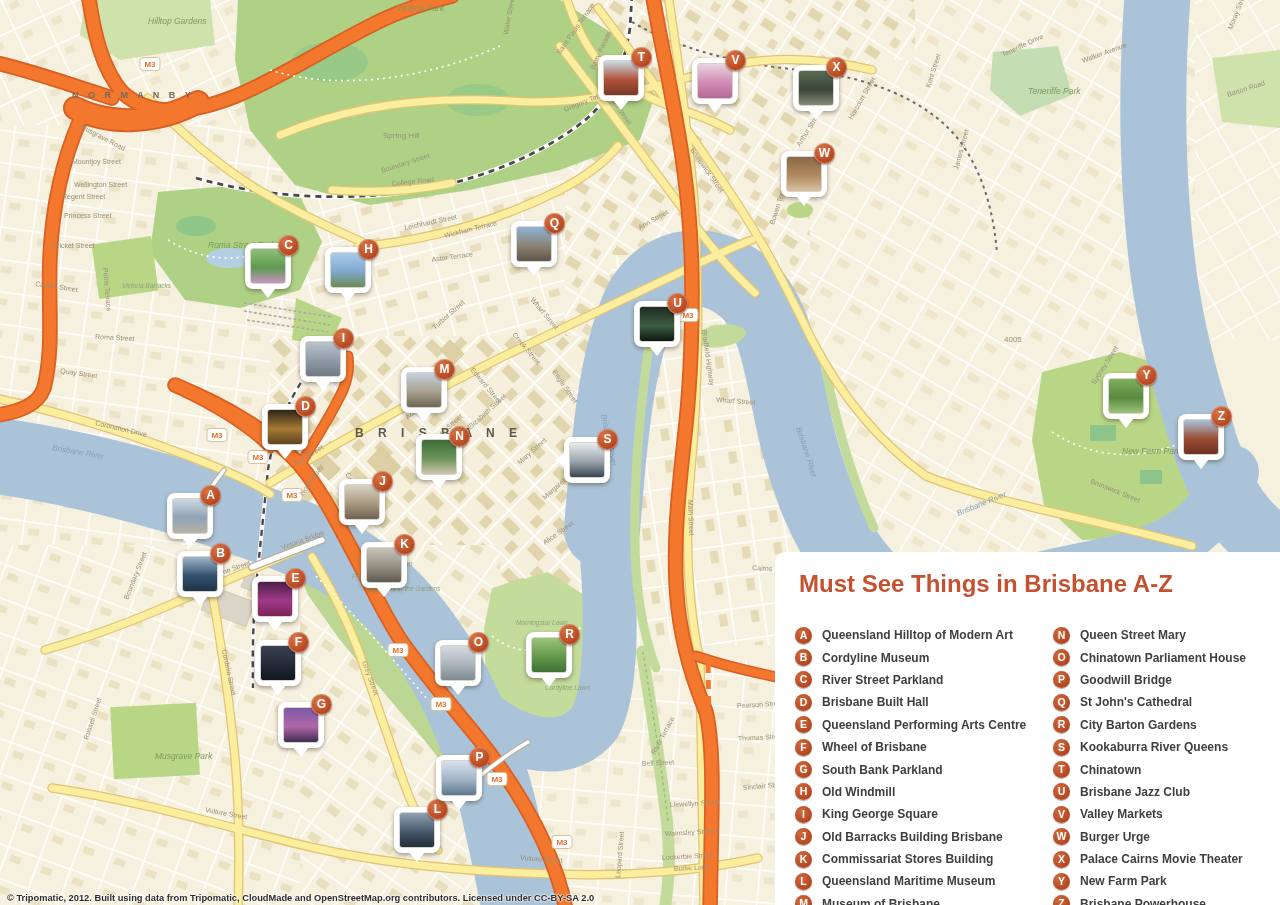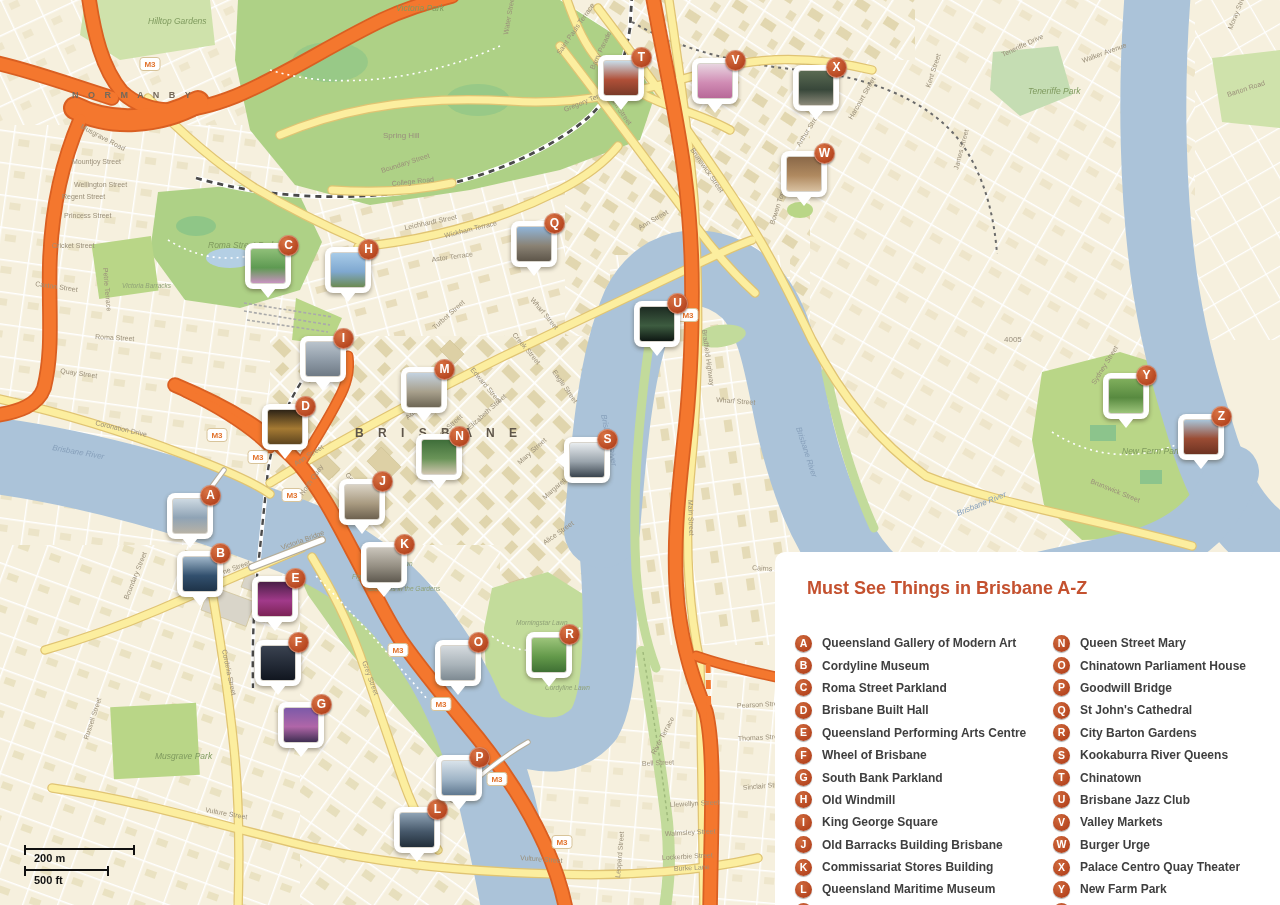--- a/index.html
+++ b/index.html
@@ -44,21 +44,21 @@
           border:8px solid transparent;border-left:none;border-right:10px solid #fff;}
   .marker .mbadge{position:absolute;right:-8px;top:-8px;width:21px;height:21px;border-radius:50%;
           background:radial-gradient(circle at 35% 30%,#d97344,#b5451f 70%);
           color:#fff;font-weight:bold;font-size:12px;line-height:21px;text-align:center;
           box-shadow:inset 0 0 0 1px rgba(255,255,255,.3),0 1px 2px rgba(0,0,0,.4);}
 
   
   .legend{position:absolute;left:775px;top:552px;width:505px;height:353px;background:#ffffff;
           border-top-left-radius:10px;z-index:10;padding:14px 0 0 20px;}
   .legend-head{position:relative;height:44px;}
-  .legend-title{margin:12px;font-size:18px;font-weight:bold;color:#c4512f;letter-spacing:0;}
+  .legend-title{margin:4px;font-size:24px;font-weight:bold;color:#c4512f;letter-spacing:0;}
   .brand{position:absolute;right:18px;top:2px;display:flex;align-items:flex-start;cursor:pointer;}
   .brand svg{margin-top:3px;}
   .brand-text{margin-left:6px;line-height:1;text-align:right;}
   .brand-name{font-size:23px;font-weight:bold;color:#4e9bdd;letter-spacing:-0.5px;}
   .brand-tld{display:block;font-size:9px;color:#4e9bdd;margin-top:1px;}
   .legend-cols{display:flex;margin-top:10px;}
   .legend-cols ul{list-style:none;margin:0;padding:0;}
   .legend-cols ul.c1{width:258px;}
   .legend-cols li{height:22.4px;display:flex;align-items:center;}
   .lbadge{flex:0 0 17px;width:17px;height:17px;border-radius:50%;margin-right:10px;
@@ -563,29 +563,29 @@
     </div>
 
   <div class="legend">
     <div class="legend-head">
       <h1 class="legend-title">Must See Things in Brisbane A-Z</h1>
     </div>
     <div class="legend-cols">
       <ul class="c1" id="legend-col1">
           <li>
             <span class="lbadge">A</span>
-            <span class="llabel">Queensland Gallery of Modern Art</span>
+            <span class="llabel">Queensland Hilltop of Modern Art</span>
           </li>
           <li>
             <span class="lbadge">B</span>
             <span class="llabel">Cordyline Museum</span>
           </li>
           <li>
             <span class="lbadge">C</span>
-            <span class="llabel">Roma Street Parkland</span>
+            <span class="llabel">River Street Parkland</span>
           </li>
           <li>
             <span class="lbadge">D</span>
             <span class="llabel">Brisbane Built Hall</span>
           </li>
           <li>
             <span class="lbadge">E</span>
             <span class="llabel">Queensland Performing Arts Centre</span>
           </li>
           <li>
@@ -657,37 +657,30 @@
           <li>
             <span class="lbadge">V</span>
             <span class="llabel">Valley Markets</span>
           </li>
           <li>
             <span class="lbadge">W</span>
             <span class="llabel">Burger Urge</span>
           </li>
           <li>
             <span class="lbadge">X</span>
-            <span class="llabel">Palace Centro Quay Theater</span>
+            <span class="llabel">Palace Cairns Movie Theater</span>
           </li>
           <li>
             <span class="lbadge">Y</span>
             <span class="llabel">New Farm Park</span>
           </li>
           <li>
             <span class="lbadge">Z</span>
             <span class="llabel">Brisbane Powerhouse</span>
           </li>
         </ul>
     </div>
   </div>
 
-  <div class="scalebar">
-    <svg width="130" height="42" viewBox="0 0 130 42">
-      <path d="M3,1 V11 M3,5 H112 M112,1 V11" stroke="#111" stroke-width="2" fill="none"></path>
-      <text class="sb-txt" x="12" y="18" id="sb-metric">200 m</text>
-      <path d="M3,22 V32 M3,26 H86 M86,22 V32" stroke="#111" stroke-width="2" fill="none"></path>
-      <text class="sb-txt" x="12" y="40" id="sb-imperial">500 ft</text>
-    </svg>
-  </div>
-
+
+  <div class="copyright">© Tripomatic, 2012. Built using data from Tripomatic, CloudMade and OpenStreetMap.org contributors. Licensed under CC-BY-SA 2.0</div>
 
 </div>
 
 </body></html>

